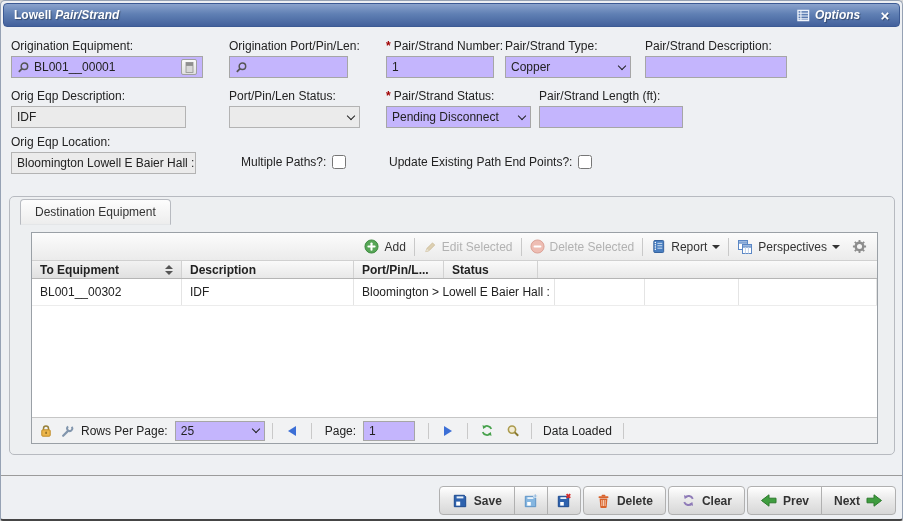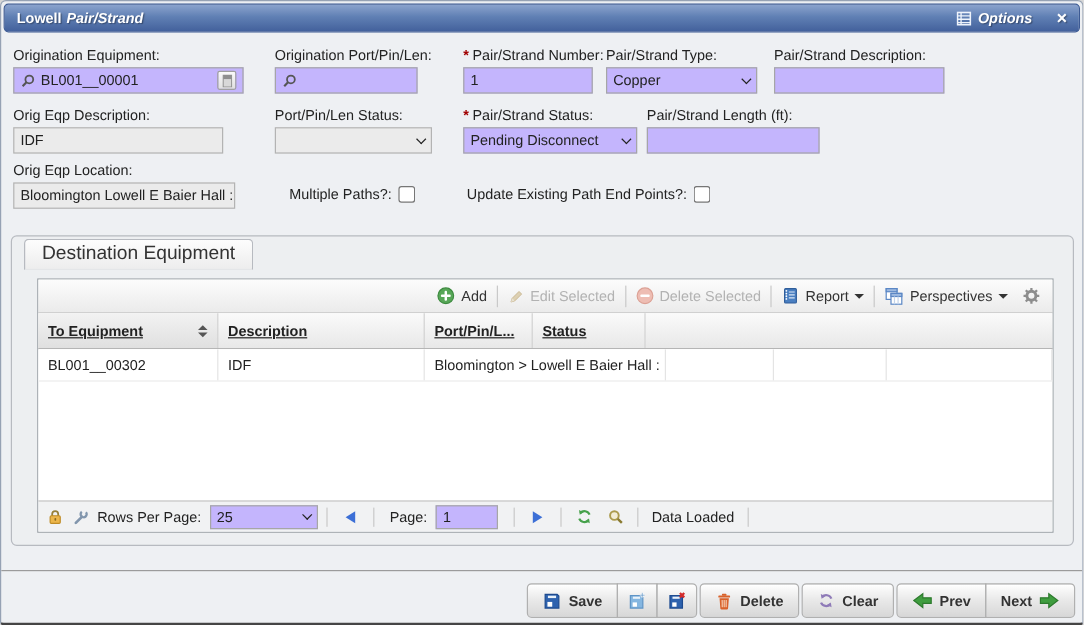--- a/index.html
+++ b/index.html
@@ -26,32 +26,32 @@
     border-bottom:1.6px solid #222;transform:rotate(45deg);margin-top:-3px;flex:none;}
   .picker-btn{margin-left:auto;flex:none;width:16px;height:16px;border:1px solid #a0a0a0;border-radius:2px;
     background:linear-gradient(#fafafa,#e0e0e0);display:flex;align-items:center;justify-content:center;cursor:pointer;}
   .cbrow{position:absolute;display:flex;align-items:center;gap:6px;font-size:12px;color:#222;}
   .cbrow input{width:14px;height:14px;margin:0;}
   
   .tabpanel{position:absolute;left:8px;top:195px;width:886px;height:259px;background:#edeff1;
     border:1px solid #b7bac0;border-radius:5px;}
   .tab{position:absolute;left:10px;top:2px;height:26px;padding:0 14px;display:inline-flex;align-items:center;
     background:linear-gradient(#fdfdfd,#ededed);border:1px solid #b7bac0;border-bottom-color:#e4e6e8;
-    border-radius:4px 4px 0 0;font-size:16px;color:#333;cursor:pointer;}
+    border-radius:4px 4px 0 0;font-size:12px;color:#333;cursor:pointer;}
   
   .grid{position:absolute;left:30px;top:231px;width:847px;height:212px;background:#fff;
     border:1px solid #9aa0a6;display:flex;flex-direction:column;}
   .gtoolbar{height:28px;flex:none;background:linear-gradient(#fcfcfc,#ebebeb);border-bottom:1px solid #d0d0d0;
     display:flex;align-items:center;justify-content:flex-end;padding:0 10px;gap:8px;font-size:12px;color:#333;}
   .tbtn{display:flex;align-items:center;gap:5px;cursor:pointer;white-space:nowrap;}
   .tbtn.disabled{color:#b2b2b2;cursor:default;}
   .tsep{width:1px;height:18px;background:#c9c9c9;flex:none;}
   .caret{width:0;height:0;border-left:4px solid transparent;border-right:4px solid transparent;border-top:4px solid #333;}
-  .ghead{height:30px;flex:none;display:flex;background:linear-gradient(#fafafa,#e8e8e8);
-    border-bottom:1px solid #b5b5b5;font-weight:bold;font-size:12px;color:#222;text-decoration:underline;}
+  .ghead{height:18px;flex:none;display:flex;background:linear-gradient(#fafafa,#e8e8e8);
+    border-bottom:1px solid #b5b5b5;font-weight:bold;font-size:12px;color:#222;}
   .hcell,.cell{display:flex;align-items:center;padding:0 8px;border-right:1px solid #d2d2d2;flex:none;overflow:hidden;white-space:nowrap;}
   .c0{width:150px}.c1{width:172px}.c2{width:201px}.c3{width:90px}.c4{width:94px}.c5{flex:1;border-right:none}
   .sort{margin-left:auto;display:flex;flex-direction:column;gap:2px;cursor:pointer;}
   .sort .up{width:0;height:0;border-left:4px solid transparent;border-right:4px solid transparent;border-bottom:4px solid #555;}
   .sort .dn{width:0;height:0;border-left:4px solid transparent;border-right:4px solid transparent;border-top:4px solid #555;}
   .gbody{flex:1;overflow:hidden;background:#fff;}
   .grow{height:27px;display:flex;font-size:12px;color:#222;border-bottom:1px solid #ececec;cursor:pointer;background:#fff;}
   .grow .cell{border-right:1px solid #e4e4e4;}
   .gfoot{height:26px;flex:none;background:#f1f2f3;border-top:1px solid #c6c6c6;display:flex;align-items:center;
     padding:12px 7px;gap:7px;font-size:12px;color:#222;}

